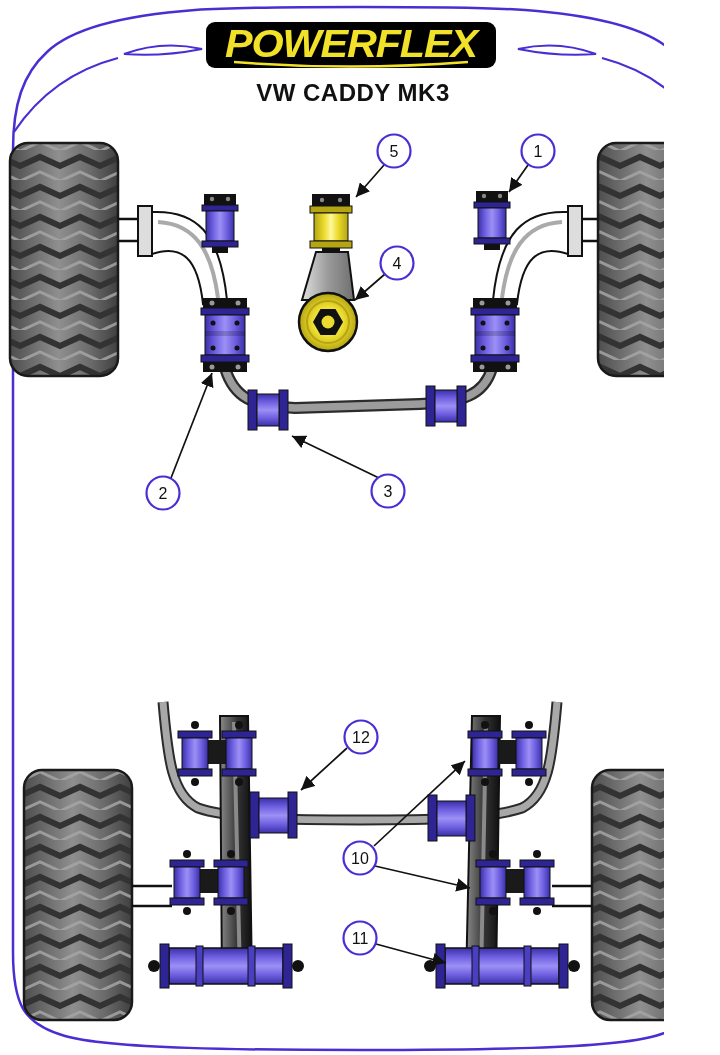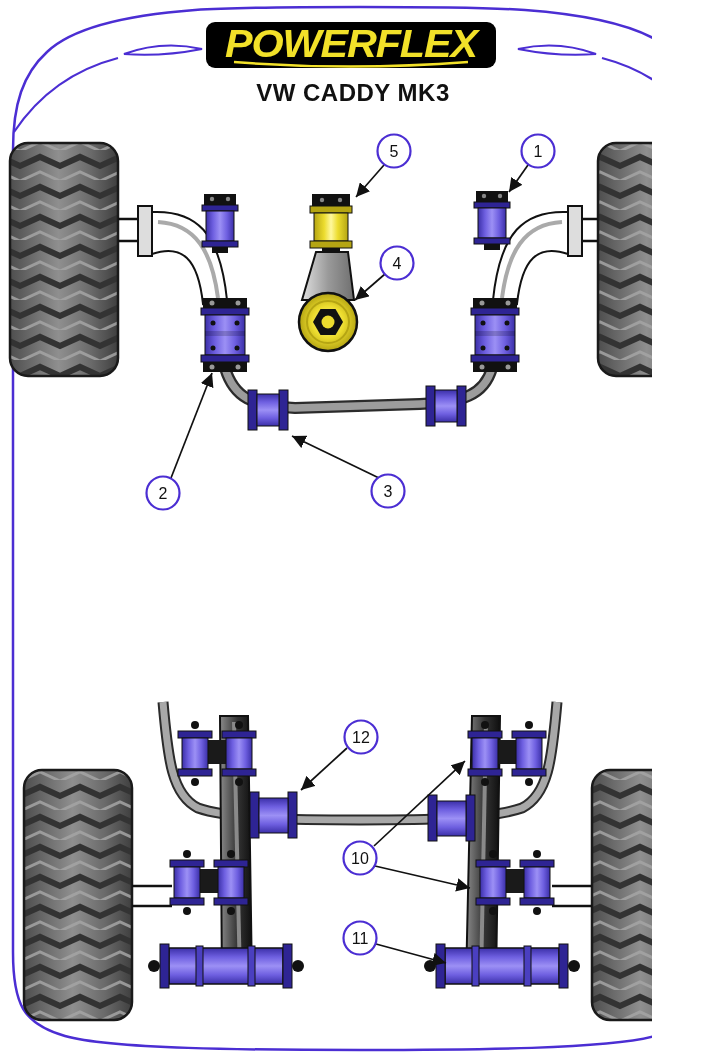--- a/index.html
+++ b/index.html
@@ -2,20 +2,21 @@
 <html><head>
 <meta charset="utf-8">
 <style>
   html,body{margin:0;padding:0;background:#ffffff;}
   .stage{
     position:relative;
     width:652px;height:1055px;
     background:#ffffff;
     font-family:"Liberation Sans", sans-serif;
     overflow:hidden;
+    padding-left:12px;
   }
   .stage svg{position:absolute;left:0;top:0;}
   text{user-select:none;}
   .callout-num{font-size:16px;fill:#111;}
   .model-title{font-size:24px;font-weight:bold;letter-spacing:.5px;}
   .brand-text{font-size:38px;font-weight:bold;font-style:italic;letter-spacing:-1px;}
 </style>
 </head>
 <body>
 

